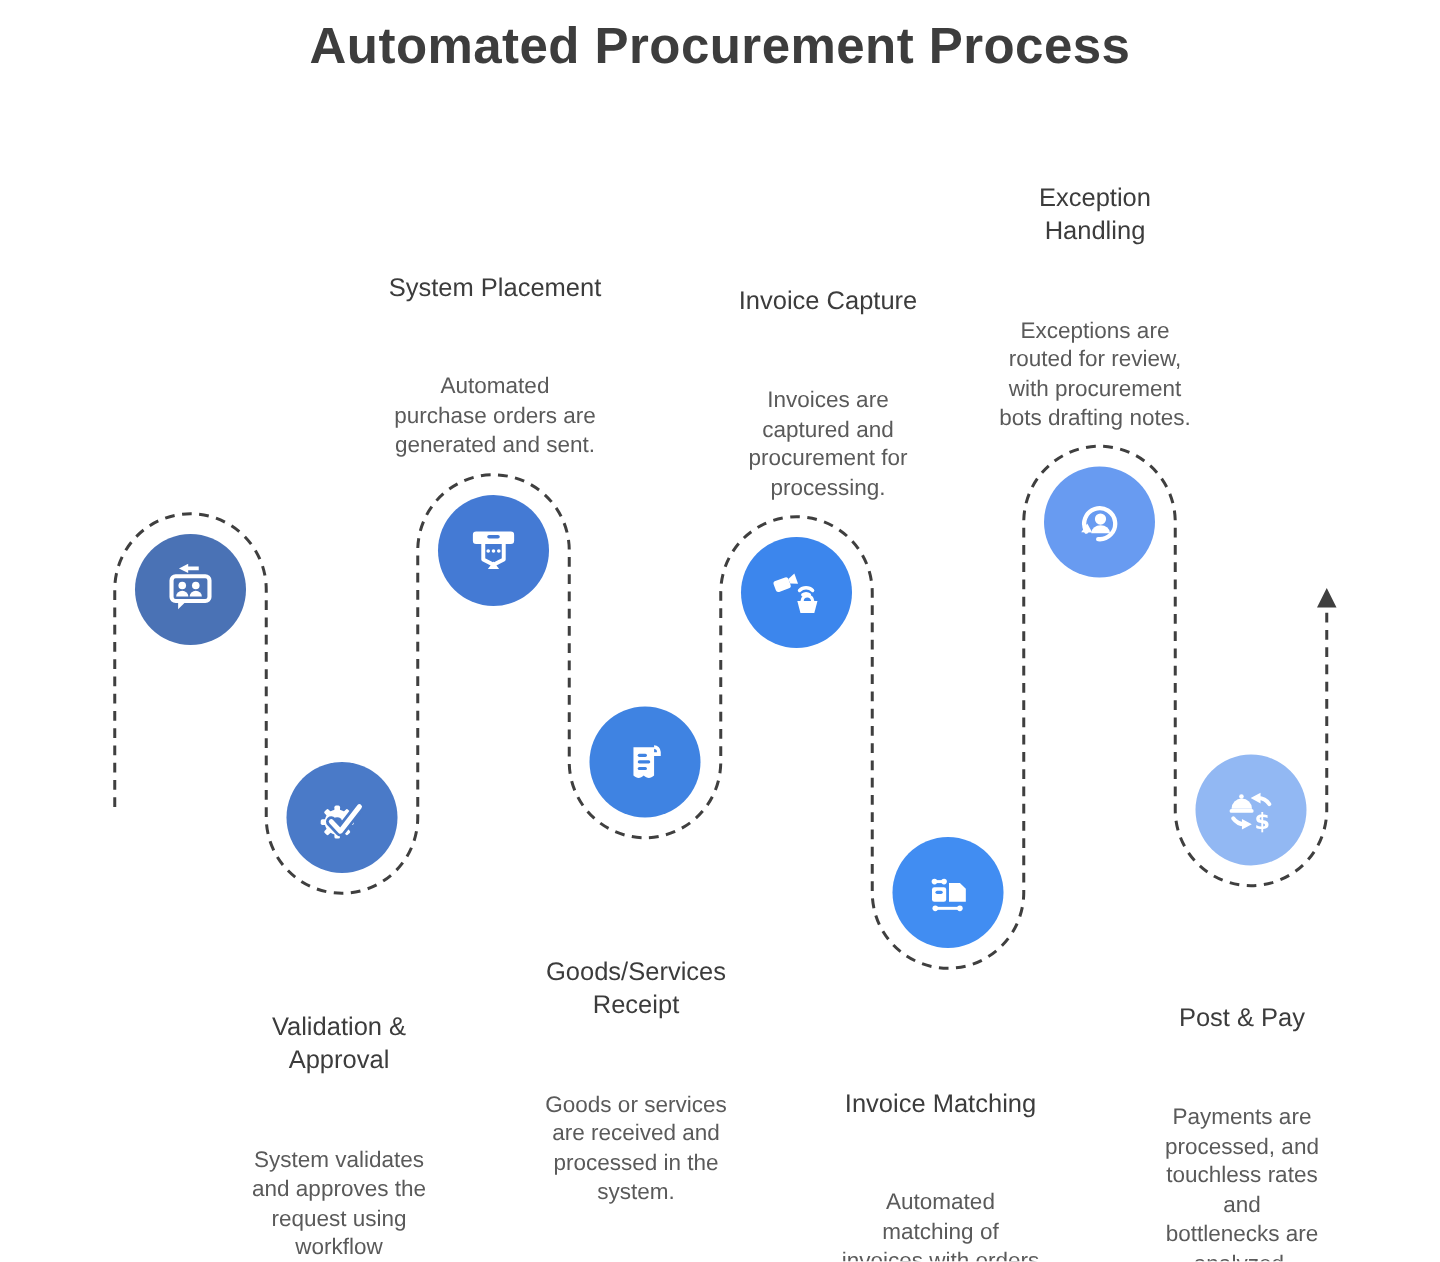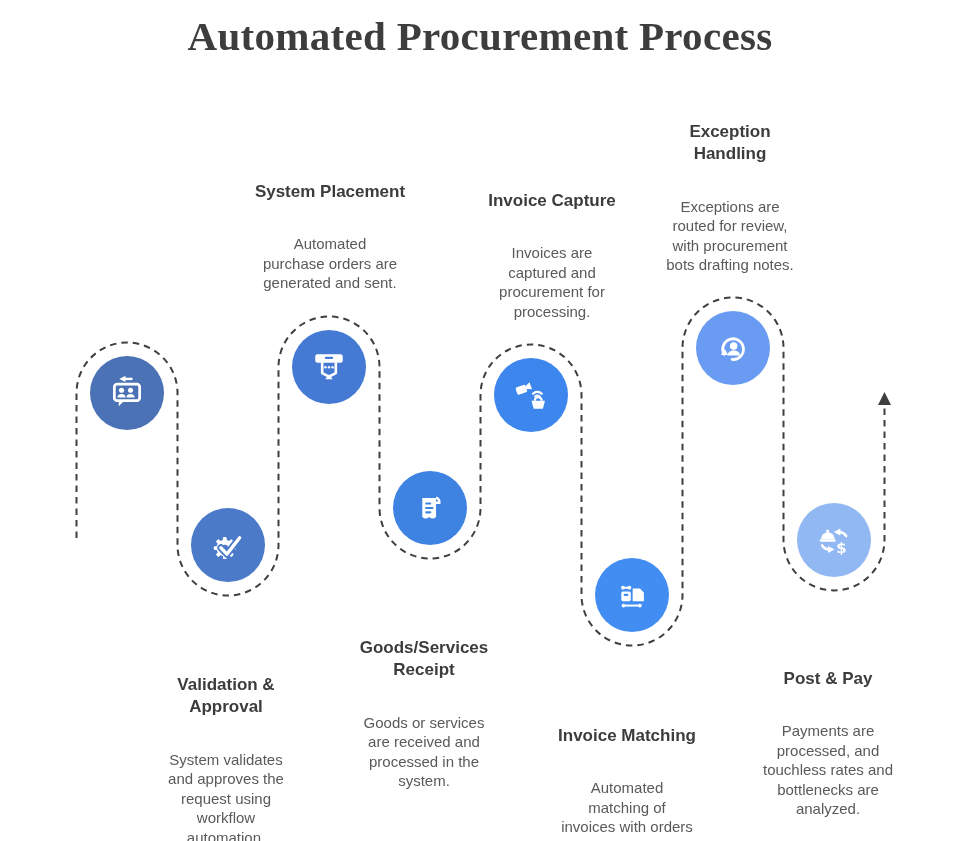--- a/index.html
+++ b/index.html
@@ -2,26 +2,26 @@
 <html><head>
 <meta charset="utf-8">
 <style>
   html,body{margin:0;padding:0;background:#ffffff;}
   .canvas{
     position:relative;width:960px;height:841px;background:#ffffff;
     font-family:"Liberation Sans","DejaVu Sans",sans-serif;overflow:hidden;margin:0 auto;
   }
   .page-title{
     position:absolute;top:12px;left:0;width:100%;text-align:center;
-    font-size:41px;font-weight:bold;color:#3d3d3d;letter-spacing:.3px;margin:0;font-family:Liberation Serif, serif;
+    font-size:34px;font-weight:bold;color:#3d3d3d;letter-spacing:.3px;margin:0;
   }
   .flow-svg{position:absolute;left:0;top:0;width:960px;height:841px;}
   .step-text{position:absolute;text-align:center;transform:translateX(-50%);white-space:pre-line;}
-  .step-title{font-size:17px;font-weight:bold;color:#3c3c3c;line-height:1.32;margin:0 0 13px 0;}
-  .step-desc{font-size:15px;color:#5a5a5a;line-height:1.3;margin:0;}
+  .step-title{font-size:17px;font-weight:normal;color:#3c3c3c;line-height:1.32;margin:0 0 13px 0;}
+  .step-desc{font-size:15px;color:#5a5a5a;line-height:1.3;margin:14px;}
   .node{
     position:absolute;width:74px;height:74px;border-radius:50%;
     display:flex;align-items:center;justify-content:center;
   }
   .node svg{width:44px;height:44px;display:block;}
   
   .s1{left:129px;top:160px}.s2{left:226px;top:656px}.s3{left:330px;top:163px}.s4{left:424px;top:619px}
   .s5{left:552px;top:172px}.s6{left:627px;top:707px}.s7{left:730px;top:103px}.s8{left:828px;top:650px}
   
   .n1{left:90px;top:356px}.n2{left:191px;top:508px}.n3{left:292px;top:330px}.n4{left:393px;top:471px}

